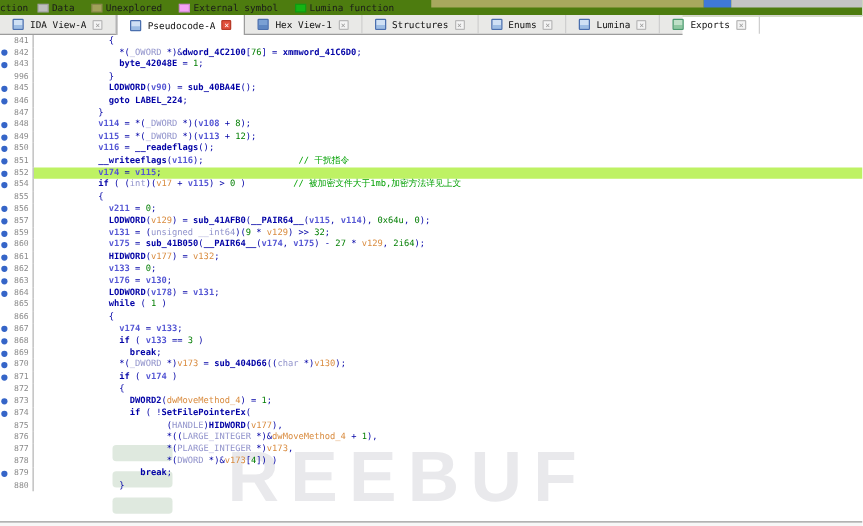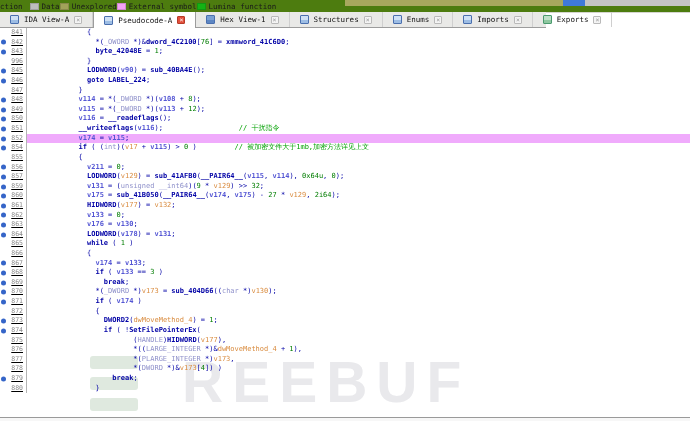--- a/index.html
+++ b/index.html
@@ -45,26 +45,26 @@
     width:8px;height:8px;flex:none;border:1px solid #b9b9b9;background:#f4f4f4;
     color:#9a9a9a;font-size:6.5px;line-height:6.5px;text-align:center;border-radius:1px;
     box-sizing:border-box;
   }
   .tab.active .tclose{background:#e2503c;border-color:#b83a28;color:#fff;}
   .tab-label{white-space:nowrap;}
   
   .editor{position:absolute;left:0;top:28px;width:690px;height:386px;z-index:2;}
   .row{display:flex;height:9.62px;line-height:9.62px;font-size:7px;}
   .gut{width:27px;flex:none;border-right:1px solid #b5b5b5;position:relative;
-    display:flex;box-sizing:border-box;background:transparent;text-decoration:underline;}
+    display:flex;box-sizing:border-box;background:transparent;}
   .dot{position:absolute;left:1px;top:50%;transform:translateY(-50%);
     width:5px;height:5px;border-radius:50%;background:#3565c8;}
   .ln{margin-left:auto;padding-right:3px;color:#8a8a8a;font-size:6.5px;}
   .cl{white-space:pre;flex:1;padding-left:1px;}
-  .row.hl .cl{background:#f0abfc;}
+  .row.hl .cl{background:#bef264;}
   .tk-p{color:#0202a6;}
   .tk-b{color:#0202a6;font-weight:bold;}
   .tk-t{color:#9092cb;}
   .tk-v{color:#5456d4;font-weight:bold;}
   .tk-o{color:#d98b3e;}
   .tk-n{color:#007d00;}
   .tk-c{color:#00a000;}
   
   .wm{position:absolute;left:90px;top:348px;z-index:1;display:flex;gap:44px;pointer-events:none;}
   .wm-bars{display:flex;flex-direction:column;gap:8px;padding-top:8px;}
@@ -79,21 +79,21 @@
     border-top:1px solid #9a9a9a;background:rgba(240,240,240,.55);
     font-size:6.5px;line-height:12px;color:#3a3a6a;padding-left:78px;
     box-sizing:border-box;z-index:4;white-space:nowrap;
   }
 </style>
 </head>
 <body>
 
 <div class="legend-bar">
   <span class="legend-cut">ction</span>
-  <span id="legend-items" style="display: inline-flex; gap: 0;">
+  <span id="legend-items" style="display: inline-flex; gap: 13px;">
       <span class="legend-item">
         <span class="legend-swatch" style="background: rgb(190, 190, 190);"></span>
         <span>Data</span>
       </span>
       <span class="legend-item">
         <span class="legend-swatch" style="background: rgb(162, 162, 90);"></span>
         <span>Unexplored</span>
       </span>
       <span class="legend-item">
         <span class="legend-swatch" style="background: rgb(244, 162, 244);"></span>
@@ -133,21 +133,21 @@
       <span class="tab-label">Structures</span>
       <span class="tclose">×</span>
     </div>
     <div class="tab">
       <span class="ticon"></span>
       <span class="tab-label">Enums</span>
       <span class="tclose">×</span>
     </div>
     <div class="tab">
       <span class="ticon"></span>
-      <span class="tab-label">Imports</span>
+      <span class="tab-label">Lumina</span>
       <span class="tclose">×</span>
     </div>
     <div class="tab">
       <span class="ticon green"></span>
       <span class="tab-label">Exports</span>
       <span class="tclose">×</span>
     </div>
   </div>
 
 <div class="wm">

